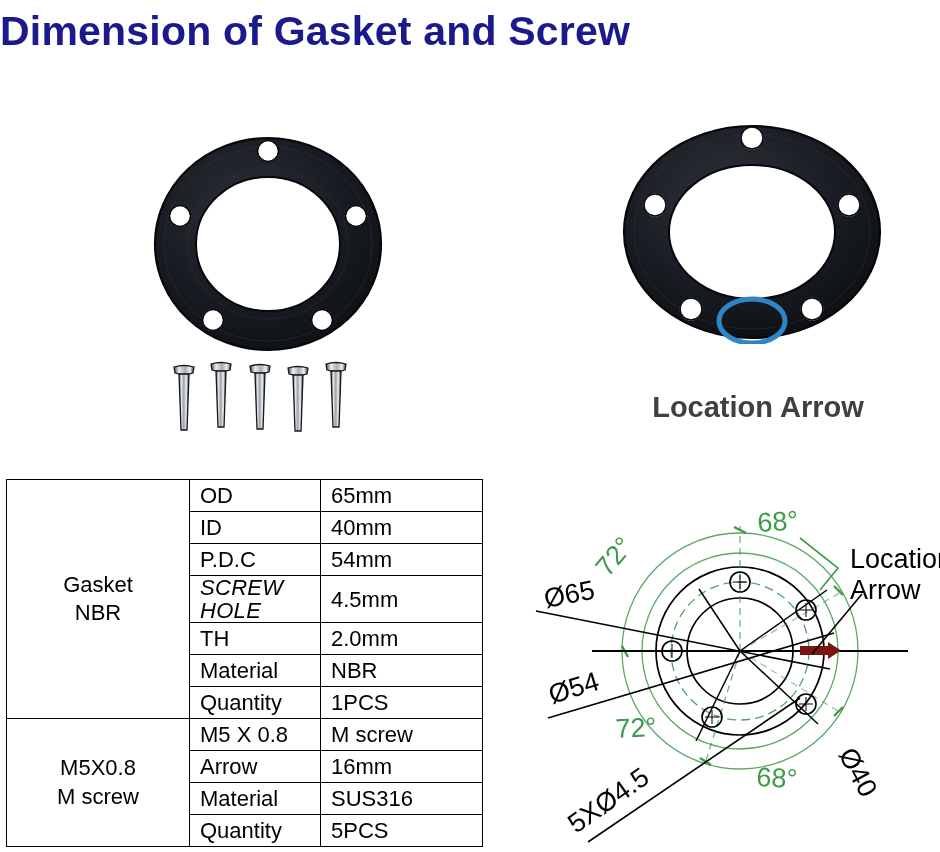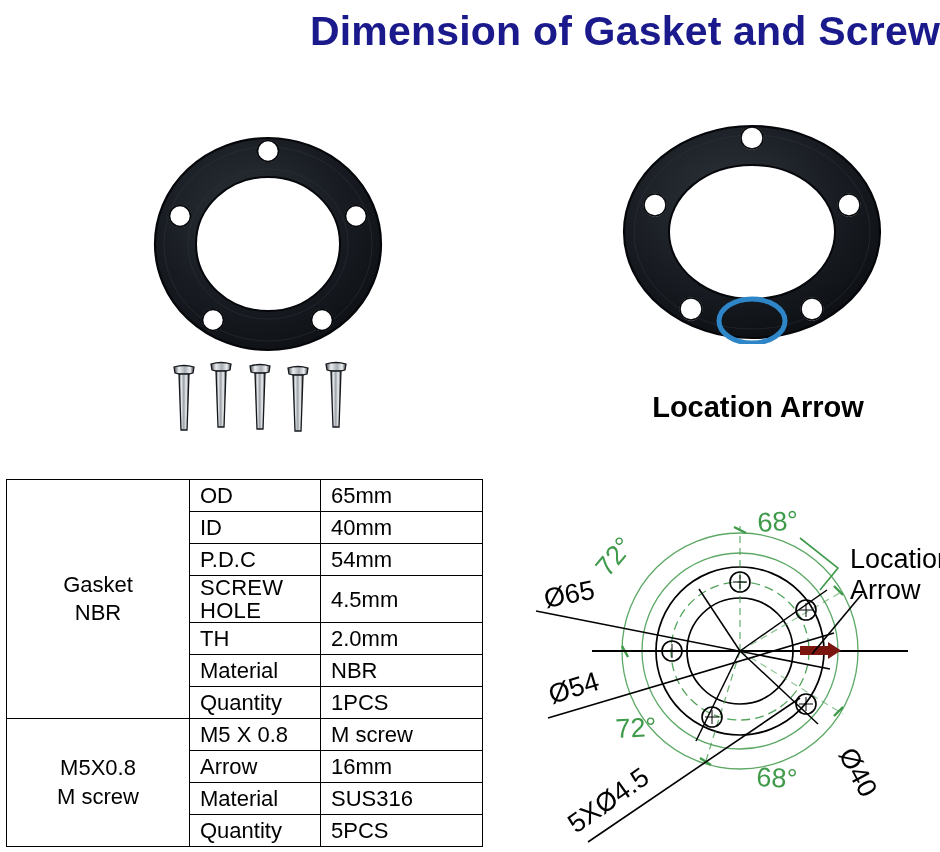--- a/index.html
+++ b/index.html
@@ -15,21 +15,21 @@
     font-family: "Liberation Sans", sans-serif;
     color: #000000;
   }
 
   
   #page-title {
     position: absolute;
     left: 0;
     top: 8px;
     width: 940px;
-    text-align: right;
+    text-align: left;
     font-size: 41px;
     font-weight: bold;
     color: #1a1a8c;
     letter-spacing: 0.2px;
     white-space: nowrap;
   }
 
   
   .photo-panel { position: absolute; }
 
@@ -41,21 +41,21 @@
 
   
   #location-arrow-caption {
     position: absolute;
     left: 608px;
     top: 391px;
     width: 300px;
     text-align: center;
     font-size: 29px;
     font-weight: bold;
-    color: #000000;
+    color: #404040;
     white-space: nowrap;
   }
 
   
   #spec-table {
     position: absolute;
     left: 6px;
     top: 479px;
     width: 476px;
     border-collapse: collapse;
@@ -75,20 +75,21 @@
     padding: 0 12px;
     font-size: 22px;
     line-height: 1.3;
   }
   #spec-table td.label-cell  { width: 131px; margin-top: 48px; }
   #spec-table td.value-cell  { width: 162px; margin-top: 40px; }
   .group-col { width: 183px; }
   .small-caps-label {
     font-size: 15px;
     letter-spacing: 0.3px;
+    font-style: italic;
   }
 
   
   #cad-drawing {
     position: absolute;
     left: 500px;
     top: 486px;
     width: 440px;
     height: 366px;
   }

